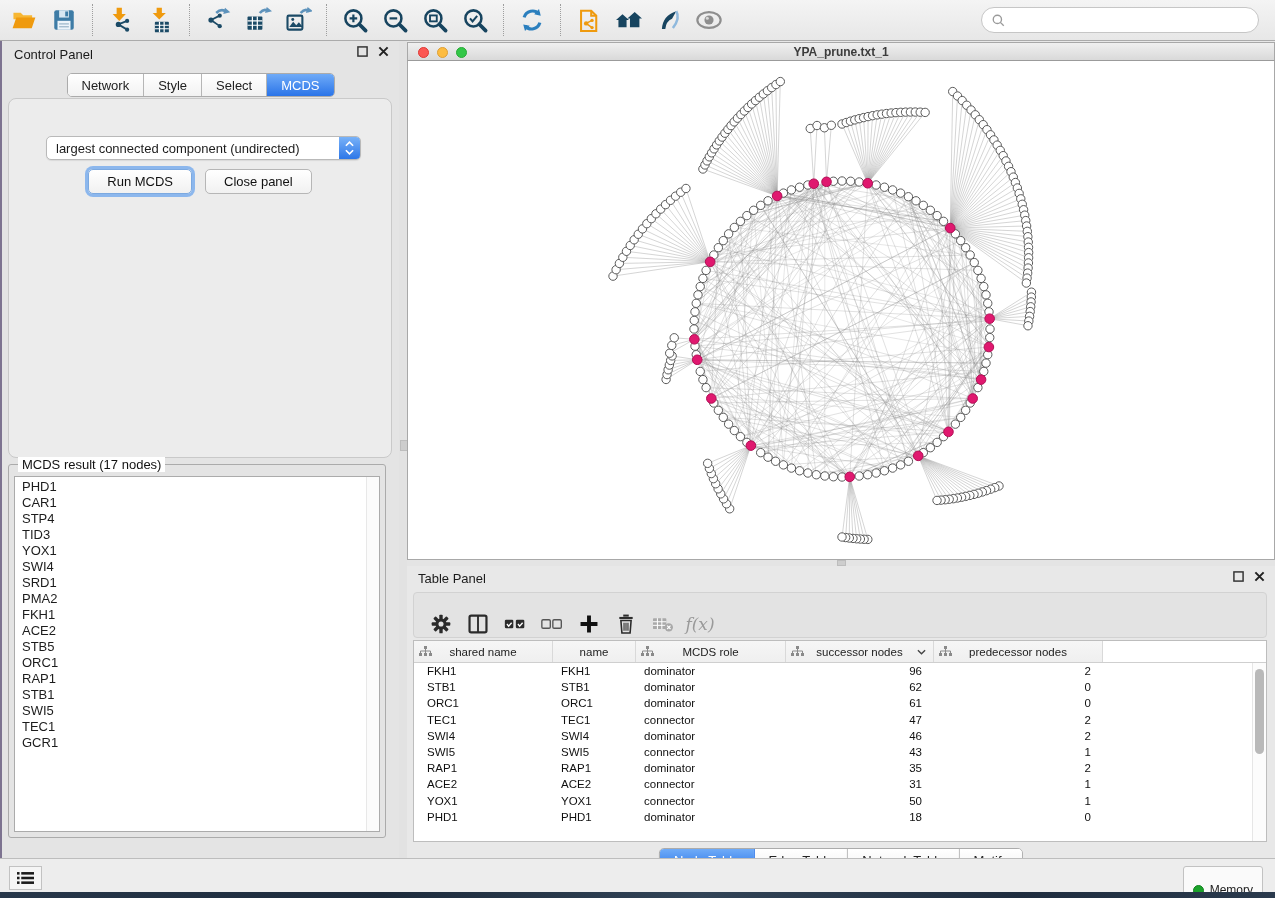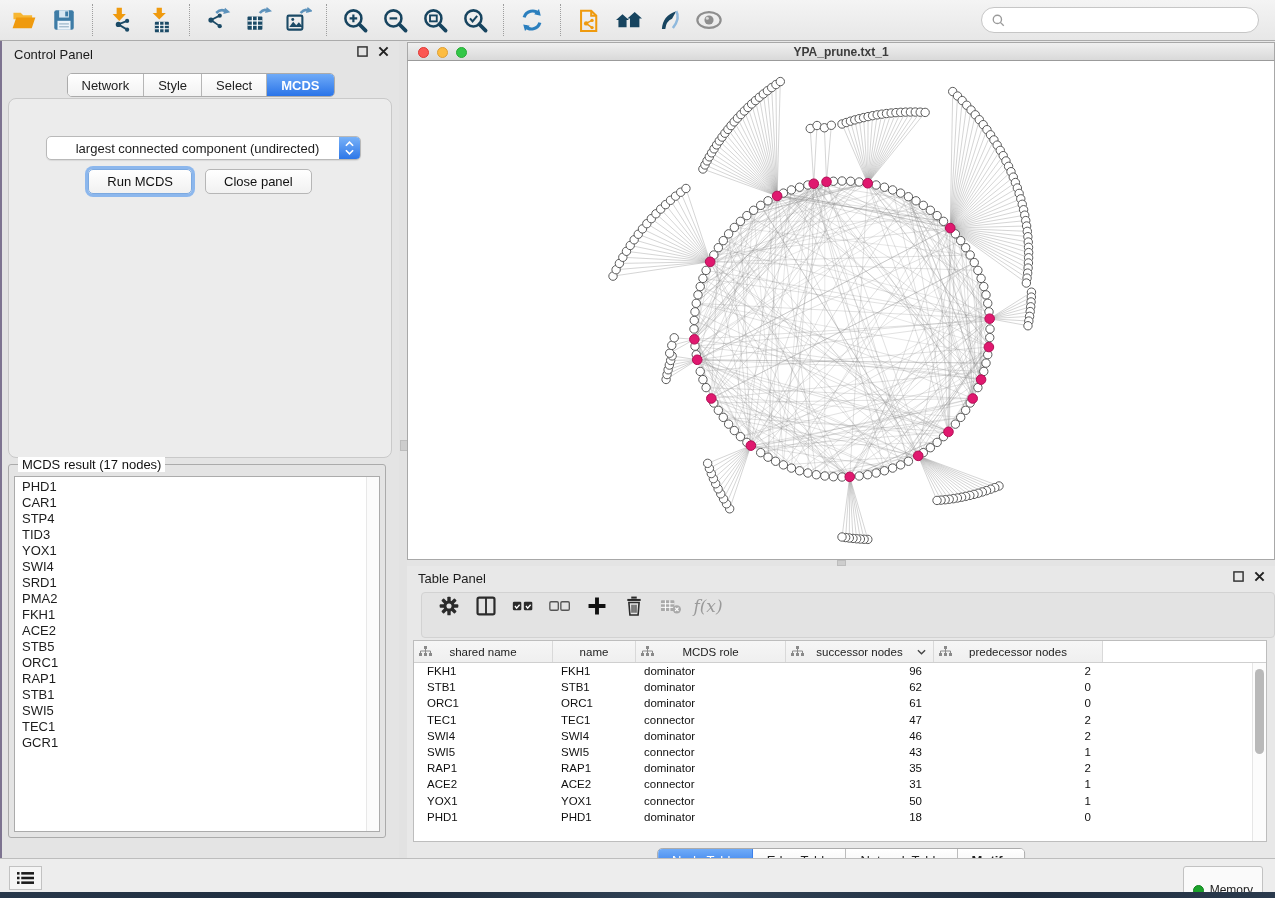--- a/index.html
+++ b/index.html
@@ -12,26 +12,26 @@
   .search{position:absolute;right:16px;top:7px;width:278px;height:26px;background:#fff;border:1px solid #C6C6C6;border-radius:13px;display:flex;align-items:center;padding-left:9px;box-sizing:border-box;}
   .search input{border:none;outline:none;flex:1;height:20px;font-size:12px;background:transparent;font-family:"Liberation Sans",sans-serif;}
   
   .wall-left{position:absolute;left:0;top:41px;width:2px;height:851px;background:#7d7390;}
   .cp{position:absolute;left:2px;top:41px;width:397px;height:817px;background:#E4E4E4;}
   .cp-header{position:absolute;left:0;top:0;width:100%;height:26px;display:flex;align-items:center;}
   .cp-title{font-size:13px;margin-left:12px;color:#1a1a1a;}
   .win-icons{position:absolute;right:10px;top:5px;display:flex;gap:10px;align-items:center;}
   .segbar{position:absolute;top:32px;left:50%;transform:translateX(-50%);display:flex;height:22px;border:1px solid #ABABAB;border-radius:5px;background:#fff;overflow:hidden;}
   .seg{display:flex;align-items:center;justify-content:center;font-size:13px;padding:0 14px;border-right:1px solid #B5B5B5;background:linear-gradient(#FFFFFF,#F2F2F2);color:#222;cursor:default;white-space:nowrap;}
-  .seg:last-child{border-right:none;font-weight:bold;}
+  .seg:last-child{border-right:none;}
   .seg.active{background:linear-gradient(#6FABF8,#2A74E8);color:#fff;border-right-color:#2A74E8;}
   .cp-inner{position:absolute;left:6px;top:57px;width:384px;height:360px;background:#ECECEC;border:1px solid #C9C9C9;border-radius:8px;box-sizing:border-box;}
   .opt-label{text-align:center;margin-top:18px;font-size:13px;color:#111;}
   .dropdown{position:absolute;left:37px;top:37px;width:315px;height:24px;background:#fff;border:1px solid #B9B9B9;border-radius:5px;display:flex;align-items:center;box-sizing:border-box;box-shadow:0 1px 1px rgba(0,0,0,.08);}
-  .dropdown .dd-text{flex:1;font-size:13px;padding-left:9px;white-space:nowrap;overflow:hidden;text-align:center;}
+  .dropdown .dd-text{flex:1;font-size:13px;padding-left:9px;white-space:nowrap;overflow:hidden;}
   .dd-cap{width:21px;height:22px;border-radius:0 4px 4px 0;background:linear-gradient(#79B2F8,#2D77E8);display:flex;flex-direction:column;align-items:center;justify-content:center;gap:2px;}
   .dd-cap svg{display:block;}
   .btnrow{position:absolute;top:70px;left:0;width:100%;display:flex;justify-content:center;gap:13px;}
   .mbtn{height:23px;background:linear-gradient(#FFFFFF,#F1F1F1);border:1px solid #B6B6B6;border-radius:5px;font-size:13px;display:flex;align-items:center;justify-content:center;padding:0 18px;color:#111;}
   .mbtn.focused{box-shadow:0 0 0 3px rgba(108,166,238,.75);border-color:#7CA9E0;}
   .fieldset{position:absolute;left:6px;top:423px;width:378px;height:374px;border:1px solid #ABABAB;border-radius:3px;box-sizing:border-box;}
   .fieldset .legend{position:absolute;top:-8px;left:9px;background:#ffffff;padding:0 4px;font-size:13px;color:#111;}
   .listbox{position:absolute;left:5px;top:11px;right:5px;bottom:5px;background:#fff;border:1px solid #ABABAB;overflow:hidden;}
   .listbox .items{position:absolute;left:0;top:2px;right:12px;}
   .li{font-size:13px;line-height:16px;padding-left:7px;}
@@ -47,21 +47,21 @@
   .l-red{background:#FC5753;border:1px solid #DF3834;}
   .l-yel{background:#FDBC40;border:1px solid #DE9F34;}
   .l-grn{background:#33C748;border:1px solid #27AA35;}
   .net-canvas{position:absolute;left:0;top:20px;width:868px;height:499px;background:#fff;border:1px solid #A8A8A8;border-top:none;box-sizing:border-box;}
   .hsplit{position:absolute;left:0;top:519px;width:868px;height:6px;background:#E4E4E4;}
   .hsplit .handle{position:absolute;left:430px;top:0;width:9px;height:6px;background:#CDCDCD;border:1px solid #BDBDBD;box-sizing:border-box;}
   
   .tp{position:absolute;left:0;top:525px;width:868px;height:292px;background:#E8E8E8;}
   .tp-header{position:absolute;left:0;top:0;width:100%;height:24px;display:flex;align-items:center;}
   .tp-title{font-size:13px;margin-left:11px;}
-  .tp-toolbar{position:absolute;left:6px;top:26px;width:854px;height:46px;background:#E3E3E3;border:1px solid #D2D2D2;border-radius:4px;box-sizing:border-box;display:flex;align-items:flex-start;padding-left:14px;gap:11px;margin-left:8px;}
+  .tp-toolbar{position:absolute;left:6px;top:26px;width:854px;height:46px;background:#E3E3E3;border:1px solid #D2D2D2;border-radius:4px;box-sizing:border-box;display:flex;align-items:flex-end;padding-left:14px;gap:11px;}
   .tpi{width:26px;height:26px;display:flex;align-items:center;justify-content:center;}
   .fx{font-family:"DejaVu Serif",serif;font-style:italic;font-size:17px;color:#9a9a9a;}
   .tablewrap{position:absolute;left:6px;top:74px;width:854px;height:202px;background:#fff;border:1px solid #BDBDBD;box-sizing:border-box;overflow:hidden;}
   .thead{display:grid;grid-template-columns:139px 83px 150px 148px 169px 1fr;height:22px;background:linear-gradient(#F6F6F6,#EFEFEF);border-bottom:1px solid #CFCFCF;box-sizing:border-box;}
   .th{position:relative;display:flex;align-items:center;justify-content:center;font-size:11.5px;color:#222;border-right:1px solid #D9D9D9;}
   .th:last-child{border-right:none;background:#fff;}
   .th .hier{position:absolute;left:5px;top:5px;}
   .th .sort{position:absolute;right:7px;top:8px;}
   .tbody{position:absolute;left:0;top:22px;right:13px;bottom:0;}
   .tr{display:grid;grid-template-columns:139px 83px 150px 148px 169px 1fr;height:16.2px;}

